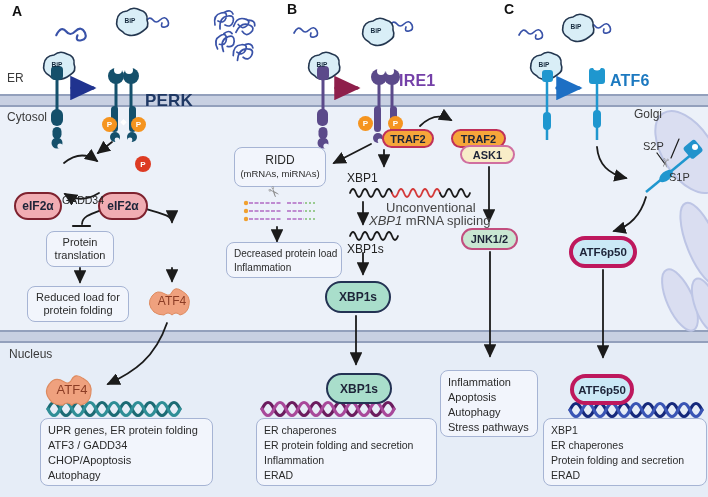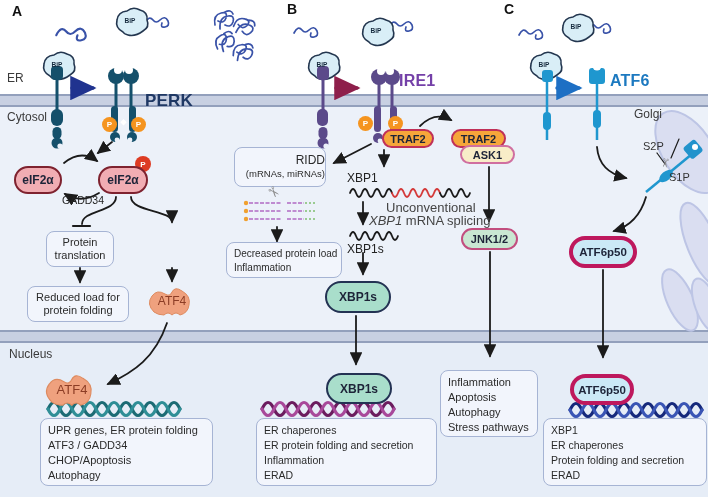--- a/index.html
+++ b/index.html
@@ -19,34 +19,34 @@
   .sensor-label{font-size:16px;font-weight:bold;letter-spacing:.2px;}
   .perk-label{color:#1F3864;font-size:17px;}
   .ire1-label{color:#7440A8;}
   .atf6-label{color:#1C79C0;}
   .bip-label{width:30px;text-align:center;font-size:6.5px;font-weight:bold;color:#15293d;}
   .pbadge{width:15px;height:15px;border-radius:50%;background:#F5941F;color:#fff;
     font-size:8px;font-weight:bold;display:flex;align-items:center;justify-content:center;}
   .pbadge.red{background:#DD3B23;width:16px;height:16px;}
   .pill{display:flex;align-items:center;justify-content:center;font-weight:bold;color:#1d2438;}
   .eif2a{width:48px;height:28px;border-radius:15px;background:#F1ADB3;border:2px solid #7E222F;
-    font-size:12px;box-sizing:border-box;}
+    font-size:12px;box-sizing:border-box;margin-top:26px;}
   .traf2{width:52px;height:19px;border-radius:10px;background:#F6A63A;border:2px solid #C03058;
     font-size:11px;box-sizing:border-box;}
   .ask1{width:55px;height:19px;border-radius:10px;background:#F8EDC8;border:2px solid #D06FA0;
     font-size:11px;box-sizing:border-box;}
   .jnk{width:57px;height:22px;border-radius:11px;background:#C9E7D2;border:2px solid #C24E7F;
     font-size:11px;box-sizing:border-box;}
   .xbp1s-pill{width:66px;height:32px;border-radius:16px;background:#A9DECB;border:2px solid #233253;
     font-size:12px;box-sizing:border-box;}
   .atf6p50-pill{width:68px;height:32px;border-radius:16px;background:#CBE9F6;border:4px solid #be185d;
     font-size:11.5px;box-sizing:border-box;}
   .box{background:#F2F5FC;border:1.5px solid #A6B4D4;border-radius:8px;color:#2b2b2b;
     box-sizing:border-box;}
-  .box.center{display:flex;flex-direction:column;align-items:flex-end;justify-content:center;
+  .box.center{display:flex;flex-direction:column;align-items:center;justify-content:center;
     text-align:center;font-size:11px;line-height:13px;}
   .box.list{padding:4px 7px;font-size:11px;line-height:15px;}
   .box.list .ln{white-space:nowrap;}
   .smallnote{font-size:13px;color:#444;}
   .atf4-label{font-weight:normal;color:#8C3D25;text-align:center;}
   .scissors{color:#8a8a8a;}
 </style>
 </head>
 <body>
 

